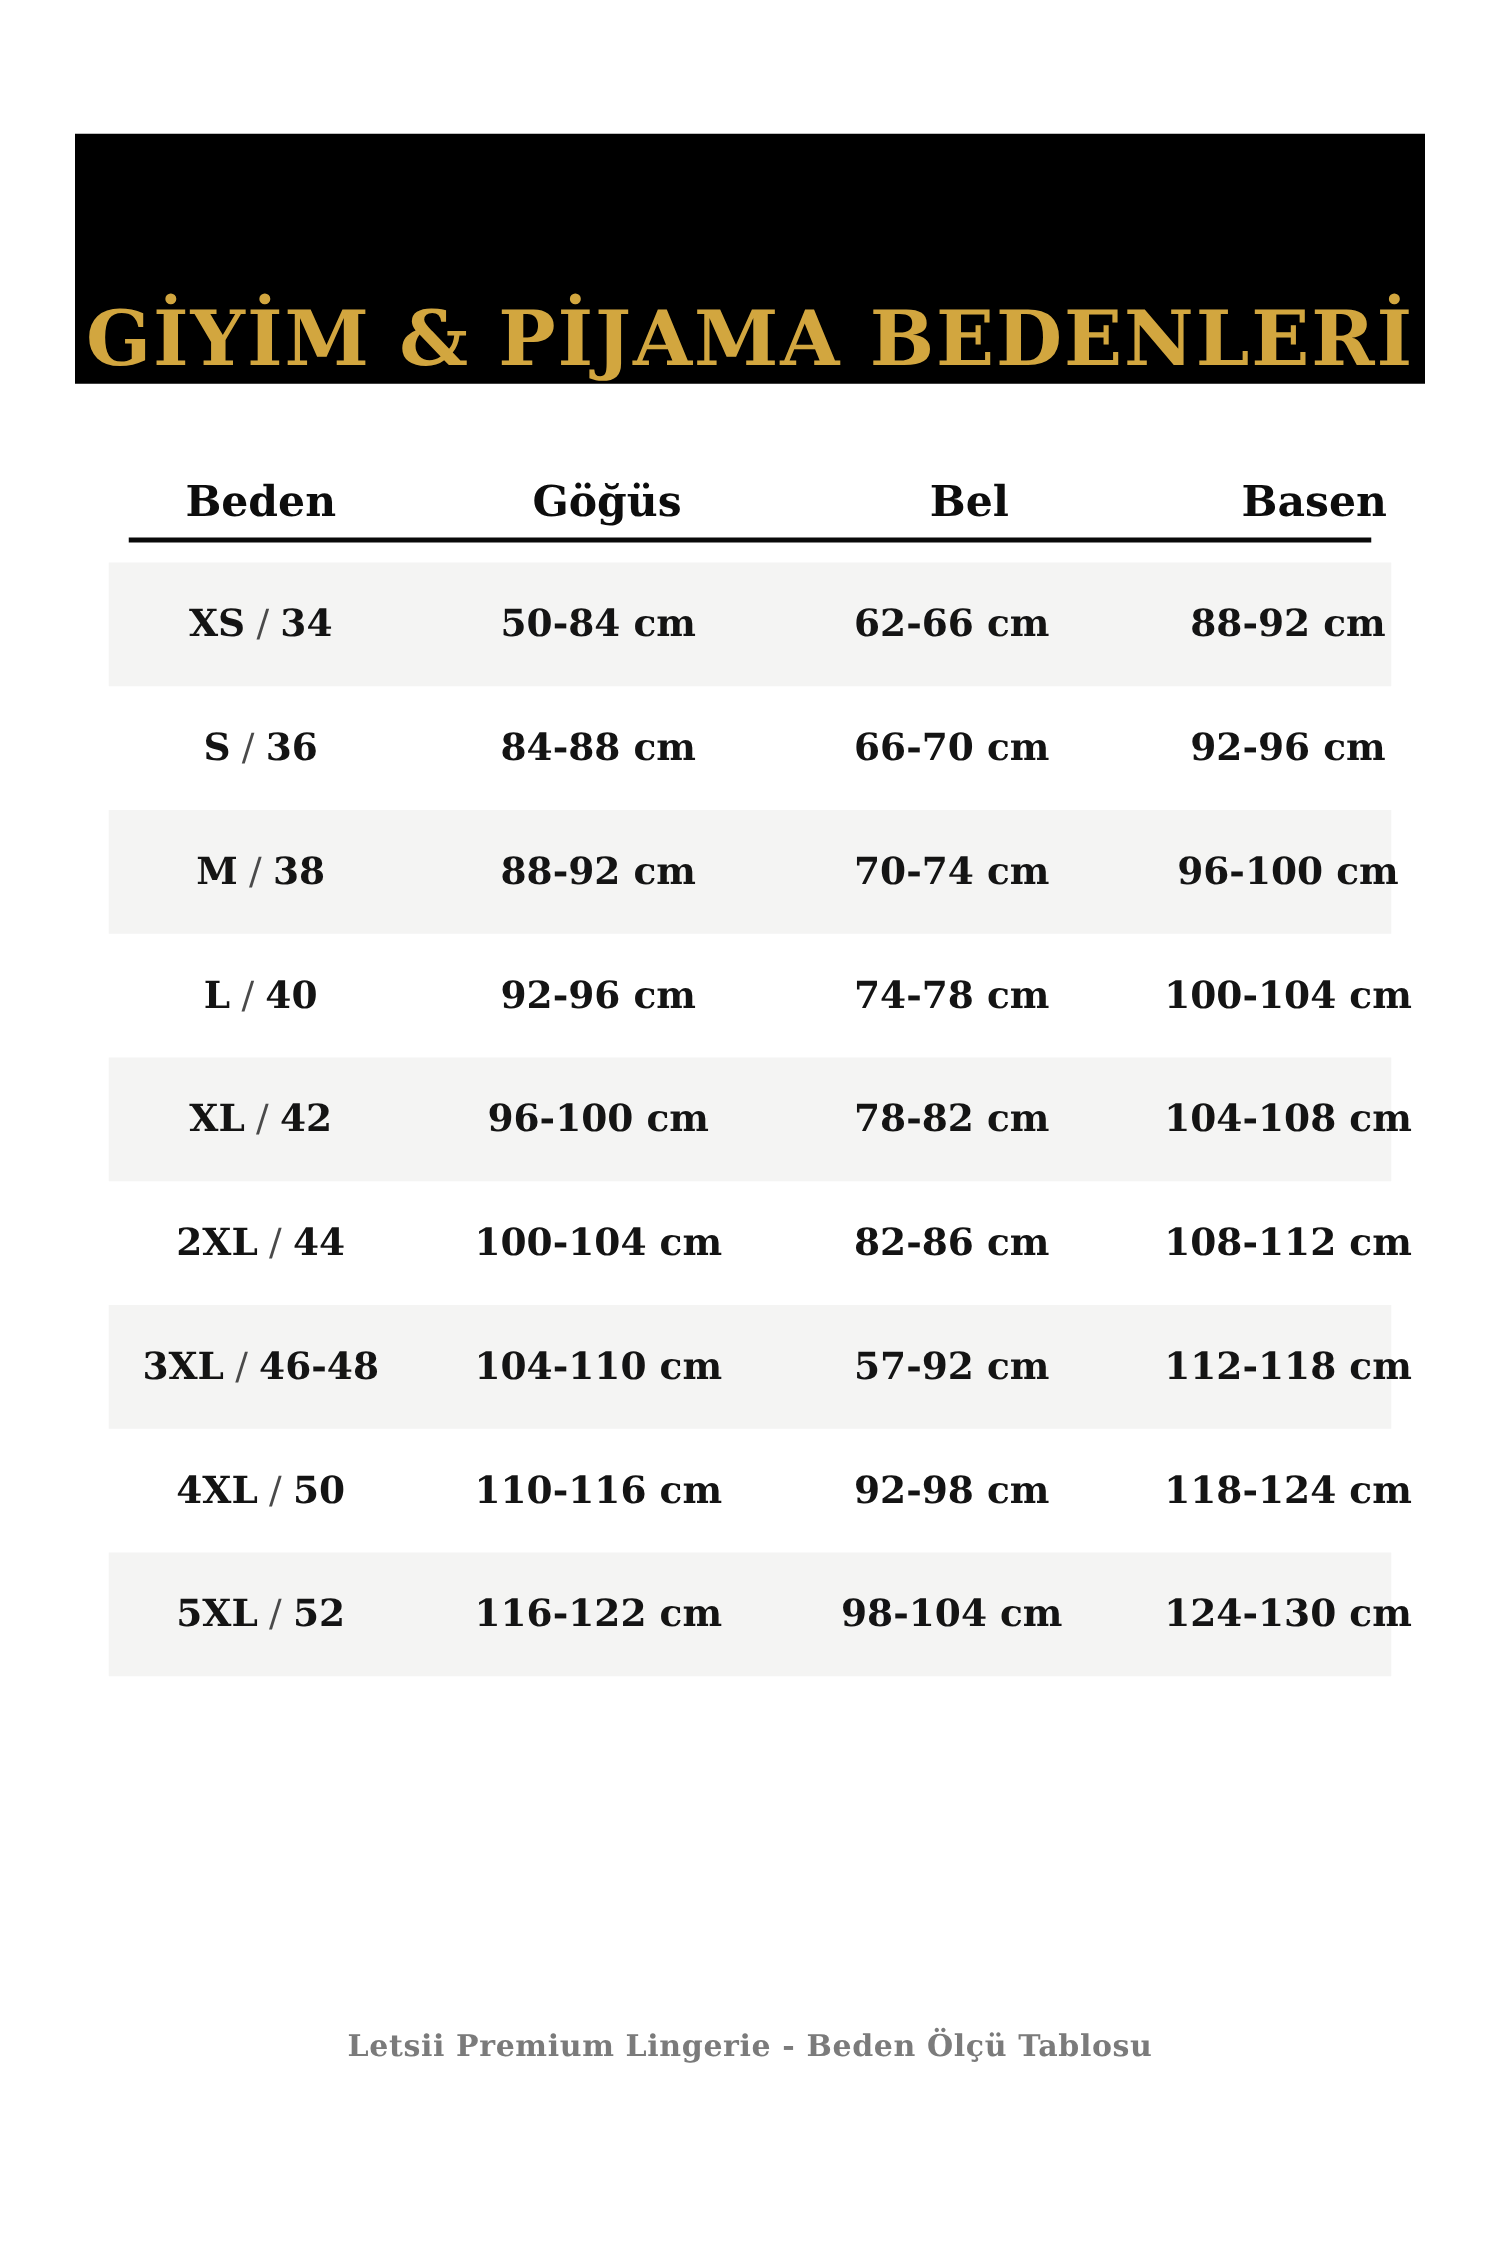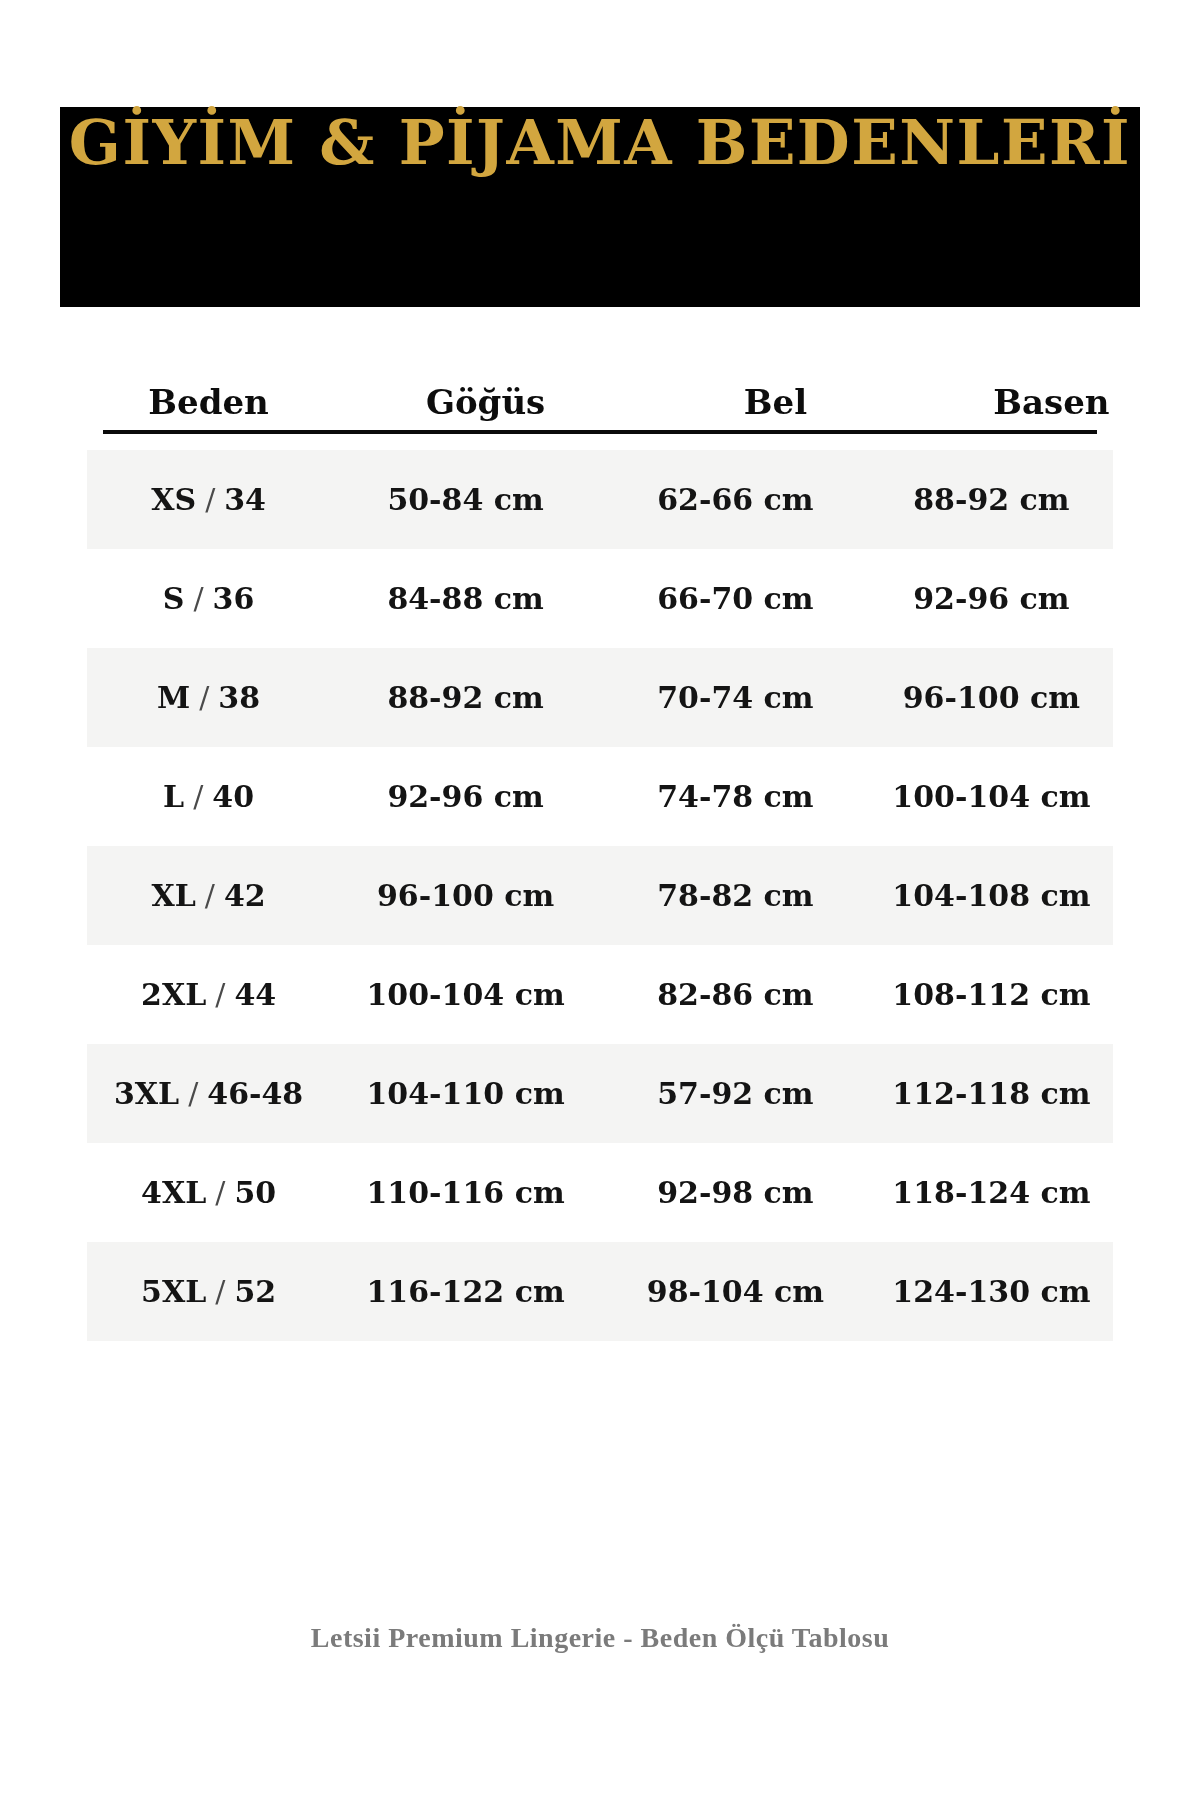--- a/index.html
+++ b/index.html
@@ -15,21 +15,21 @@
 
   
   .banner {
     position: absolute;
     left: 60px;
     top: 107px;
     width: 1080px;
     height: 200px;
     background: var(--banner-bg, #000);
     display: flex;
-    align-items: flex-start;
+    align-items: flex-end;
     justify-content: center;
   }
   .banner-title {
     color: var(--accent, #D2A63F);
     font-size: 61px;
     font-weight: bold;
     letter-spacing: 1.5px;
     white-space: nowrap;
   }
 
@@ -66,20 +66,21 @@
     position: absolute;
     left: 87px;
     top: 450px;
     width: 1026px;
   }
   .row {
     display: grid;
     grid-template-columns: 23.7% 26.4% 26.2% 23.7%;
     height: 99px;
     align-items: center;
+    gap: 13px;
   }
   .row:nth-child(odd) { background: var(--stripe, #F4F4F3); }
   .cell {
     text-align: center;
     font-size: 30px;
     font-weight: bold;
     color: #141414;
     white-space: nowrap;
   }
   .size-sep {
@@ -90,25 +91,24 @@
 
   
   .footer {
     position: absolute;
     left: 0;
     top: 1622px;
     width: 100%;
     text-align: center;
   }
   .footer-text {
-    font-size: 28px;
+    font-size: 24px;
     font-weight: bold;
     color: var(--footer-color, #7B7B7B);
     letter-spacing: 0.5px;
-    font-family: Liberation Serif, serif;
   }
 </style>
 </head>
 <body>
 
 <div class="page">
 
   <div class="banner">
     <div class="banner-title">GİYİM &amp; PİJAMA BEDENLERİ</div>
   </div>

